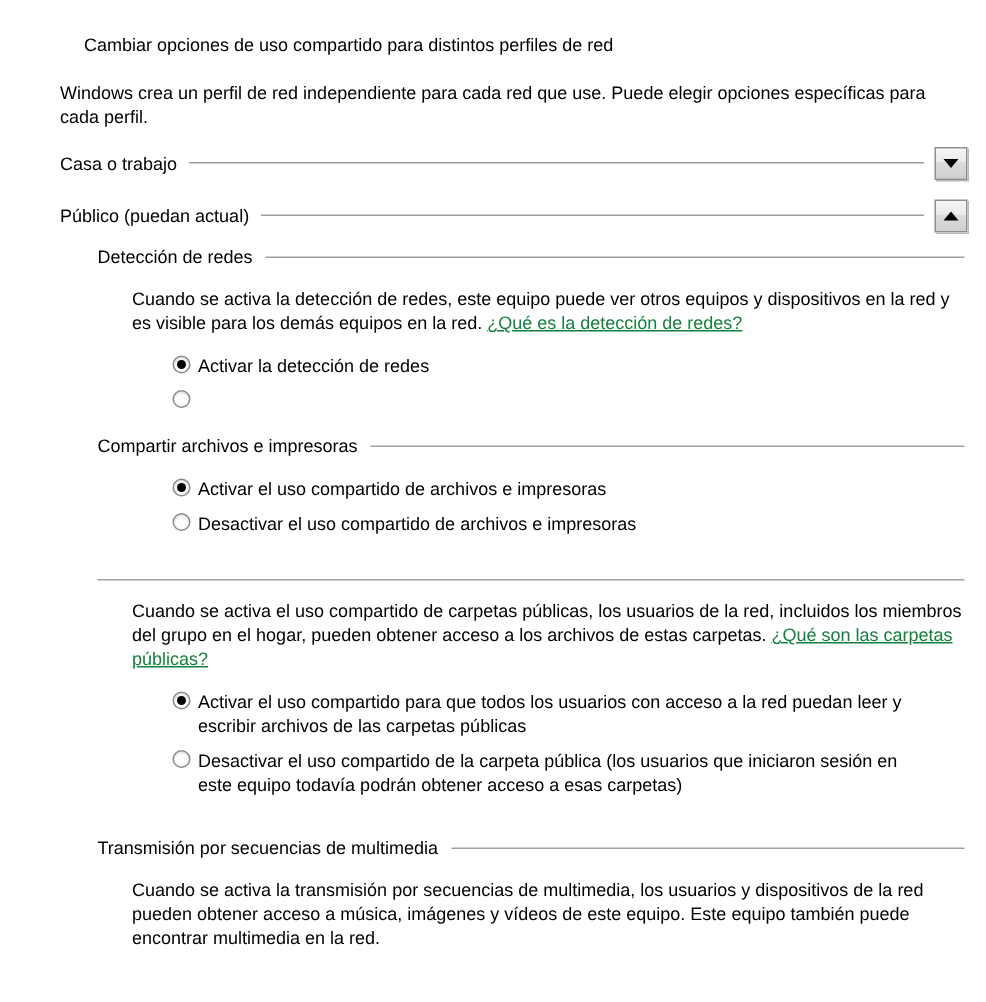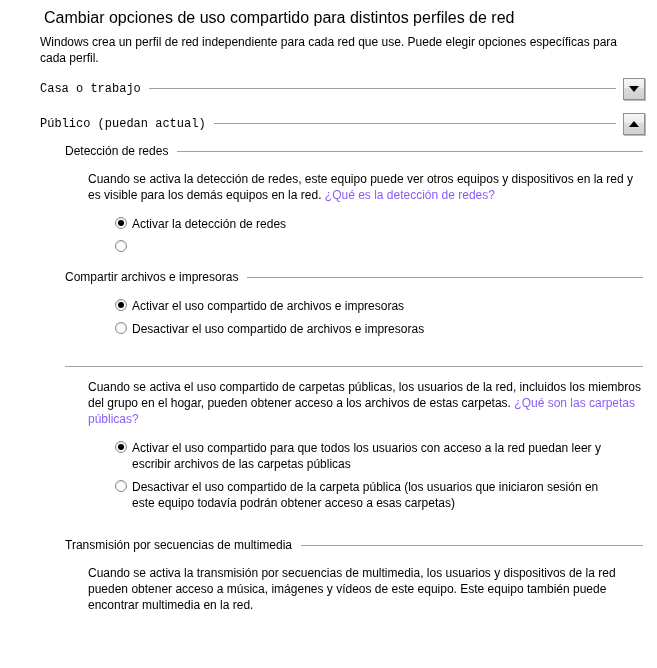--- a/index.html
+++ b/index.html
@@ -12,36 +12,35 @@
     line-height: 16px;
     color: #000000;
     -webkit-font-smoothing: antialiased;
   }
   .page {
     padding: 6px 12px 0 40px;
     box-sizing: border-box;
     width: 657px;
   }
   .page-title {
-    margin: 4px;
-    font-size: 16px;
+    margin: 16px;
+    font-size: 12px;
     font-weight: normal;
     line-height: 16px;
   }
   .intro {
     margin: 8px 0 0 0;
     max-width: 580px;
   }
   
   .profile-row {
     display: flex;
     align-items: center;
     margin-top: 12px;
     height: 23px;
-    font-family: Liberation Mono, monospace;
   }
   .profile-row.first { margin-top: 11px; }
   .profile-label {
     white-space: nowrap;
     padding-right: 8px;
   }
   .profile-rule {
     flex: 1 1 auto;
     height: 0;
     border-top: 1px solid #9d9d9d;
@@ -86,21 +85,22 @@
     flex: 1 1 auto;
     height: 0;
     border-top: 1px solid #a0a0a0;
     margin-right: 2px;
   }
   .section-desc {
     margin: 12px 0 0 23px;
     max-width: 557px;
   }
   a.link {
-    color: #8b5cf6;
+    color: #15803d;
+    text-decoration: underline;
     cursor: pointer;
   }
   .options { margin: 13px 0 0 50px; }
   .option {
     display: flex;
     align-items: flex-start;
     margin-bottom: 7px;
     cursor: default;
   }
   .radio {

